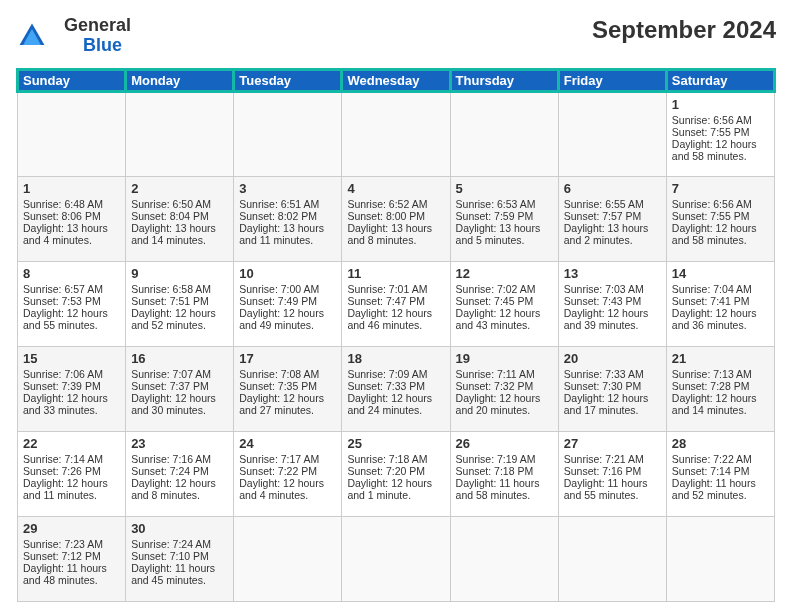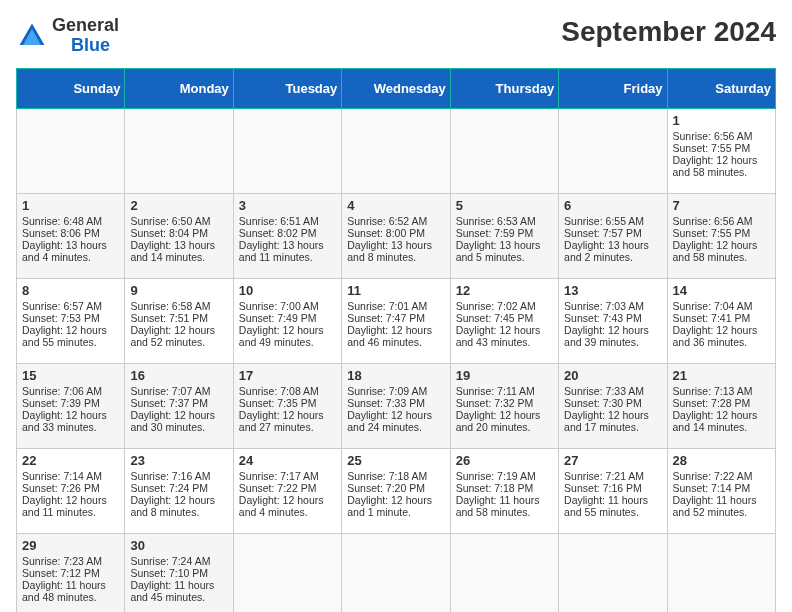--- a/index.html
+++ b/index.html
@@ -12,59 +12,59 @@
     }
     .header {
       display: flex;
       justify-content: space-between;
       align-items: flex-start;
       margin-bottom: 12px;
     }
     .logo {
       display: flex;
       align-items: center;
-      gap: 4px;
+      gap: 16px;
       justify-content: flex-end;
     }
     .logo-text {
       font-size: 18px;
       font-weight: bold;
       line-height: 1.1;
     }
     .logo-text .general { color: #333; }
     .logo-text .blue { color: #1565C0; margin-left: 19px; }
     .logo-icon {
       width: 32px;
       height: 32px;
     }
     .title-block {
       text-align: right;
     }
     .month-title {
-      font-size: 28px;
+      font-size: 24px;
       font-weight: bold;
       color: #333;
     }
     .subtitle {
       font-size: 14px;
       color: #555;
     }
     table {
       width: 100%;
       border-collapse: collapse;
       table-layout: fixed;
     }
     thead tr th {
       background: #1565C0;
       color: #fff;
       font-size: 13px;
-      padding: 12px 4px;
-      text-align: right;
+      padding: 2px 4px;
+      text-align: left;
       font-weight: bold;
-      border: 1px solid #14b8a6;
+      border: 3px solid #14b8a6;
     }
     tbody tr td {
       vertical-align: top;
       border: 1px solid #ccc;
       padding: 4px 5px;
       font-size: 10.5px;
       color: #333;
       height: 85px;
     }
     tbody tr:nth-child(even) td {

